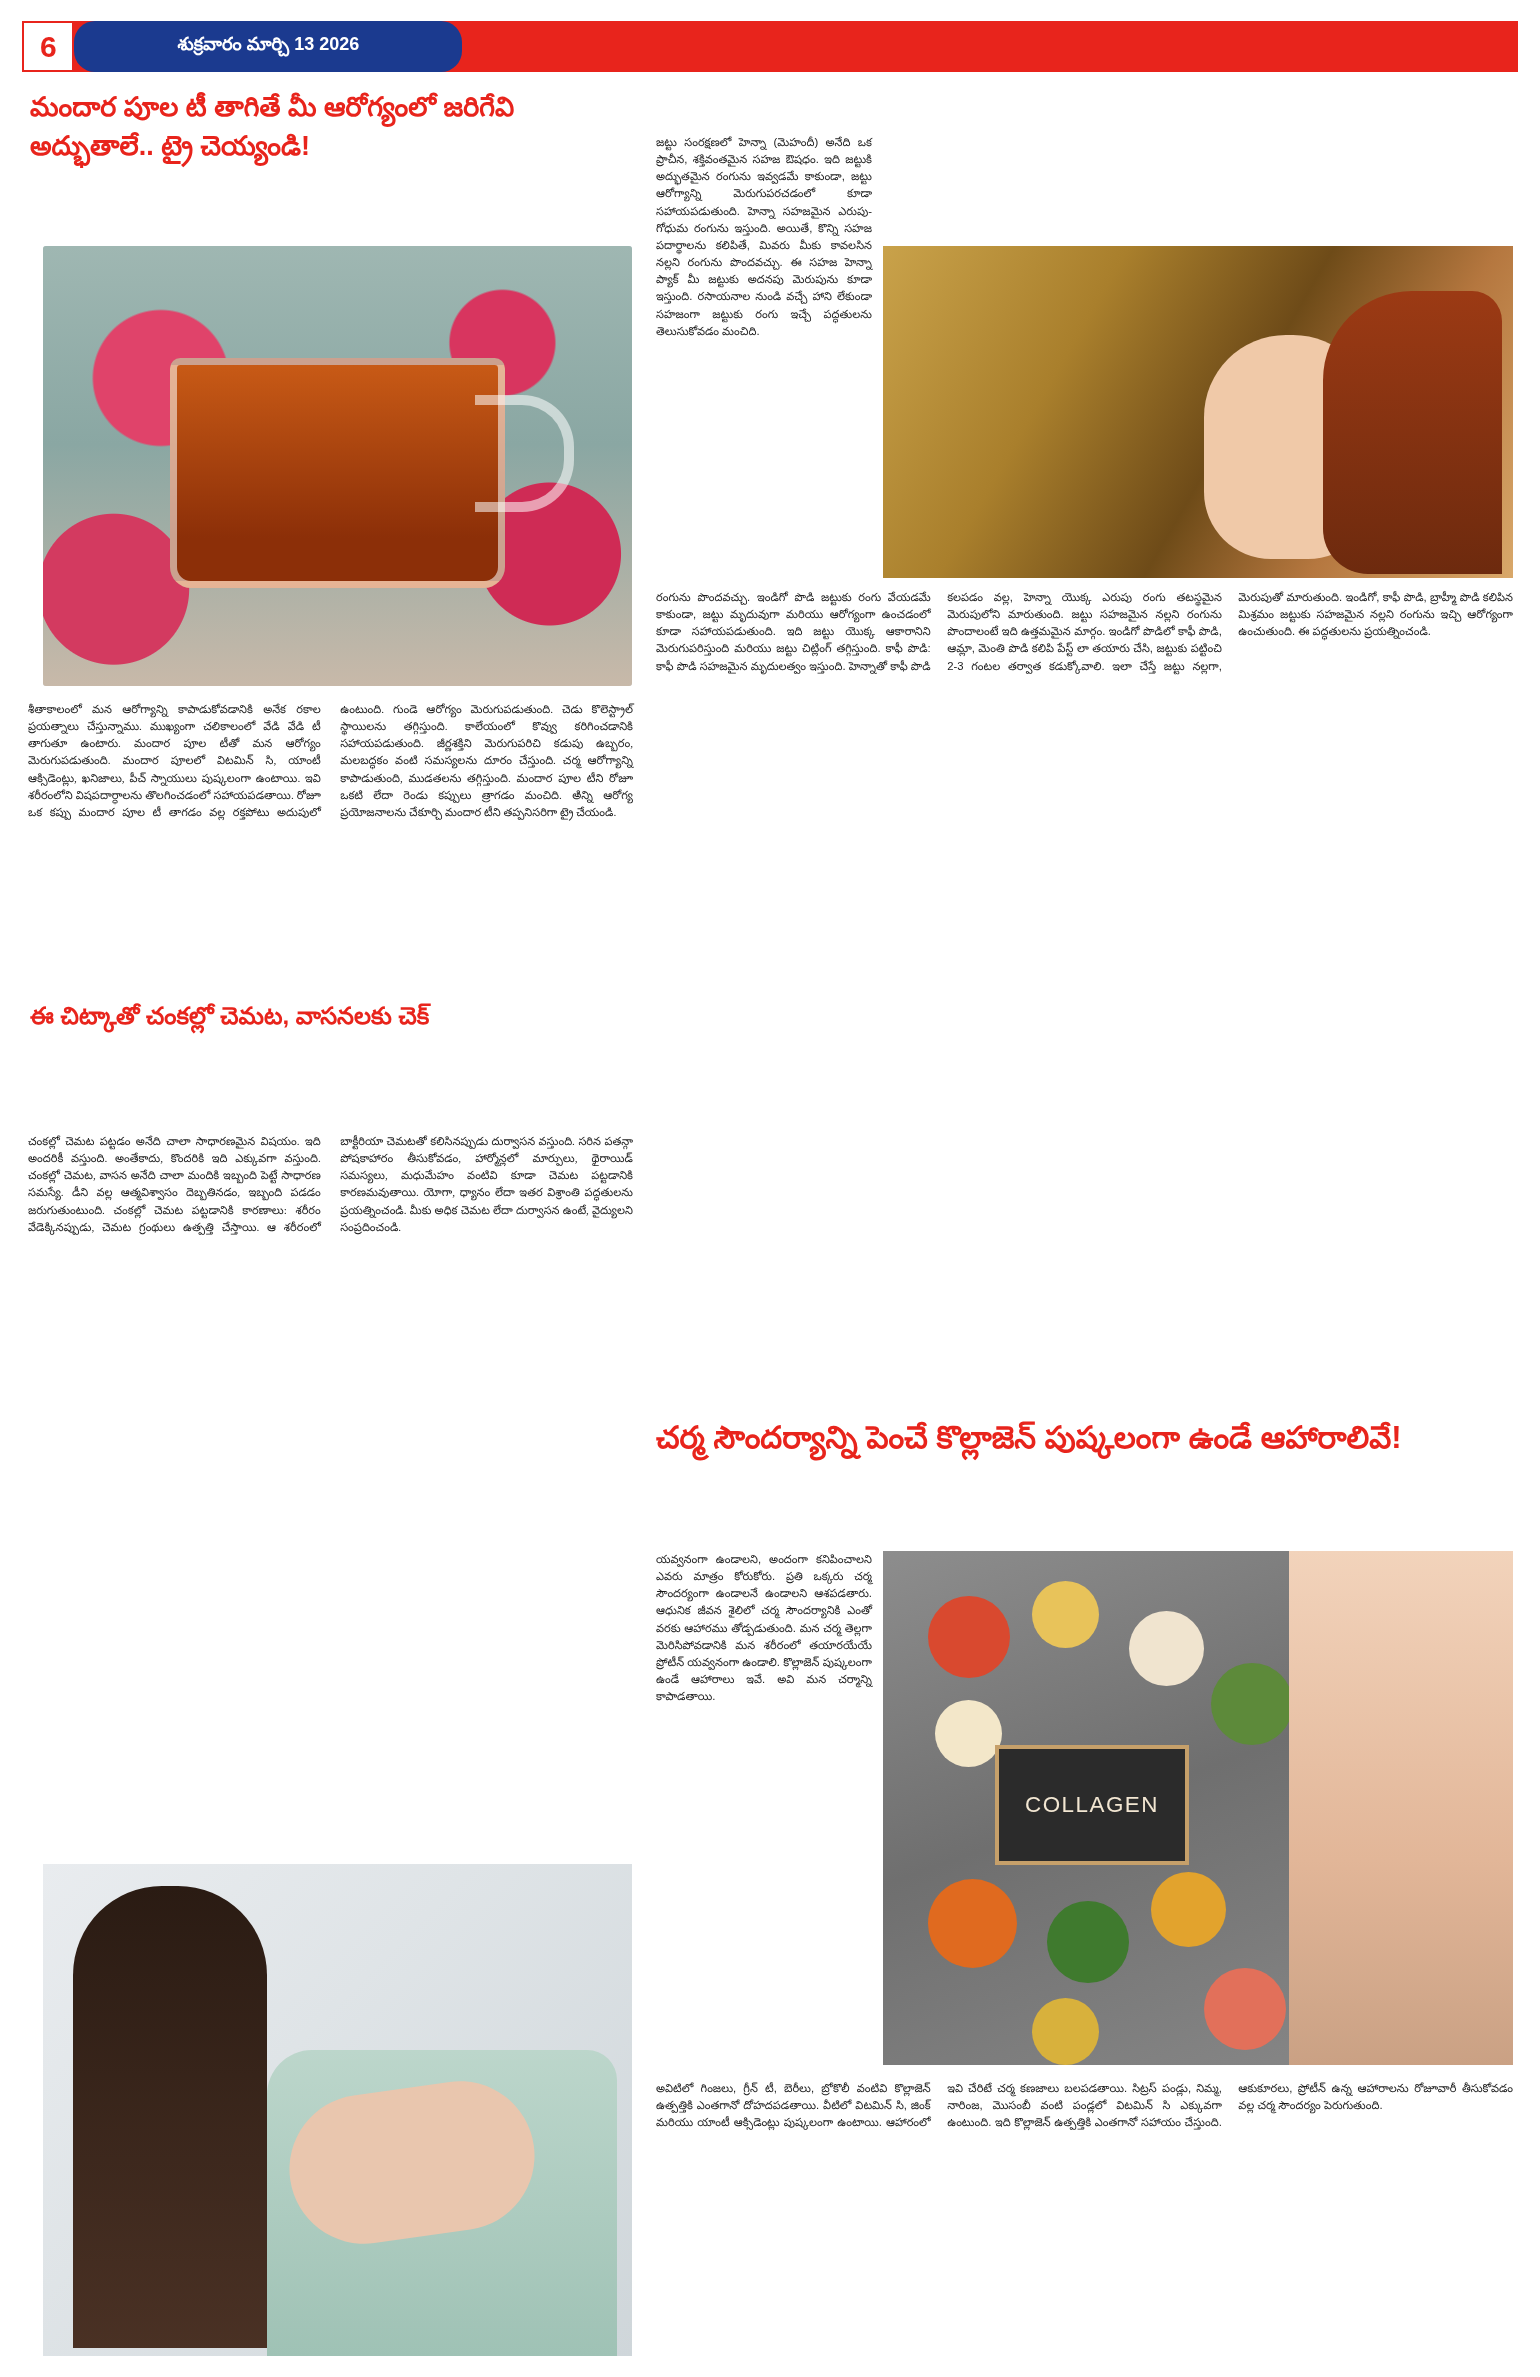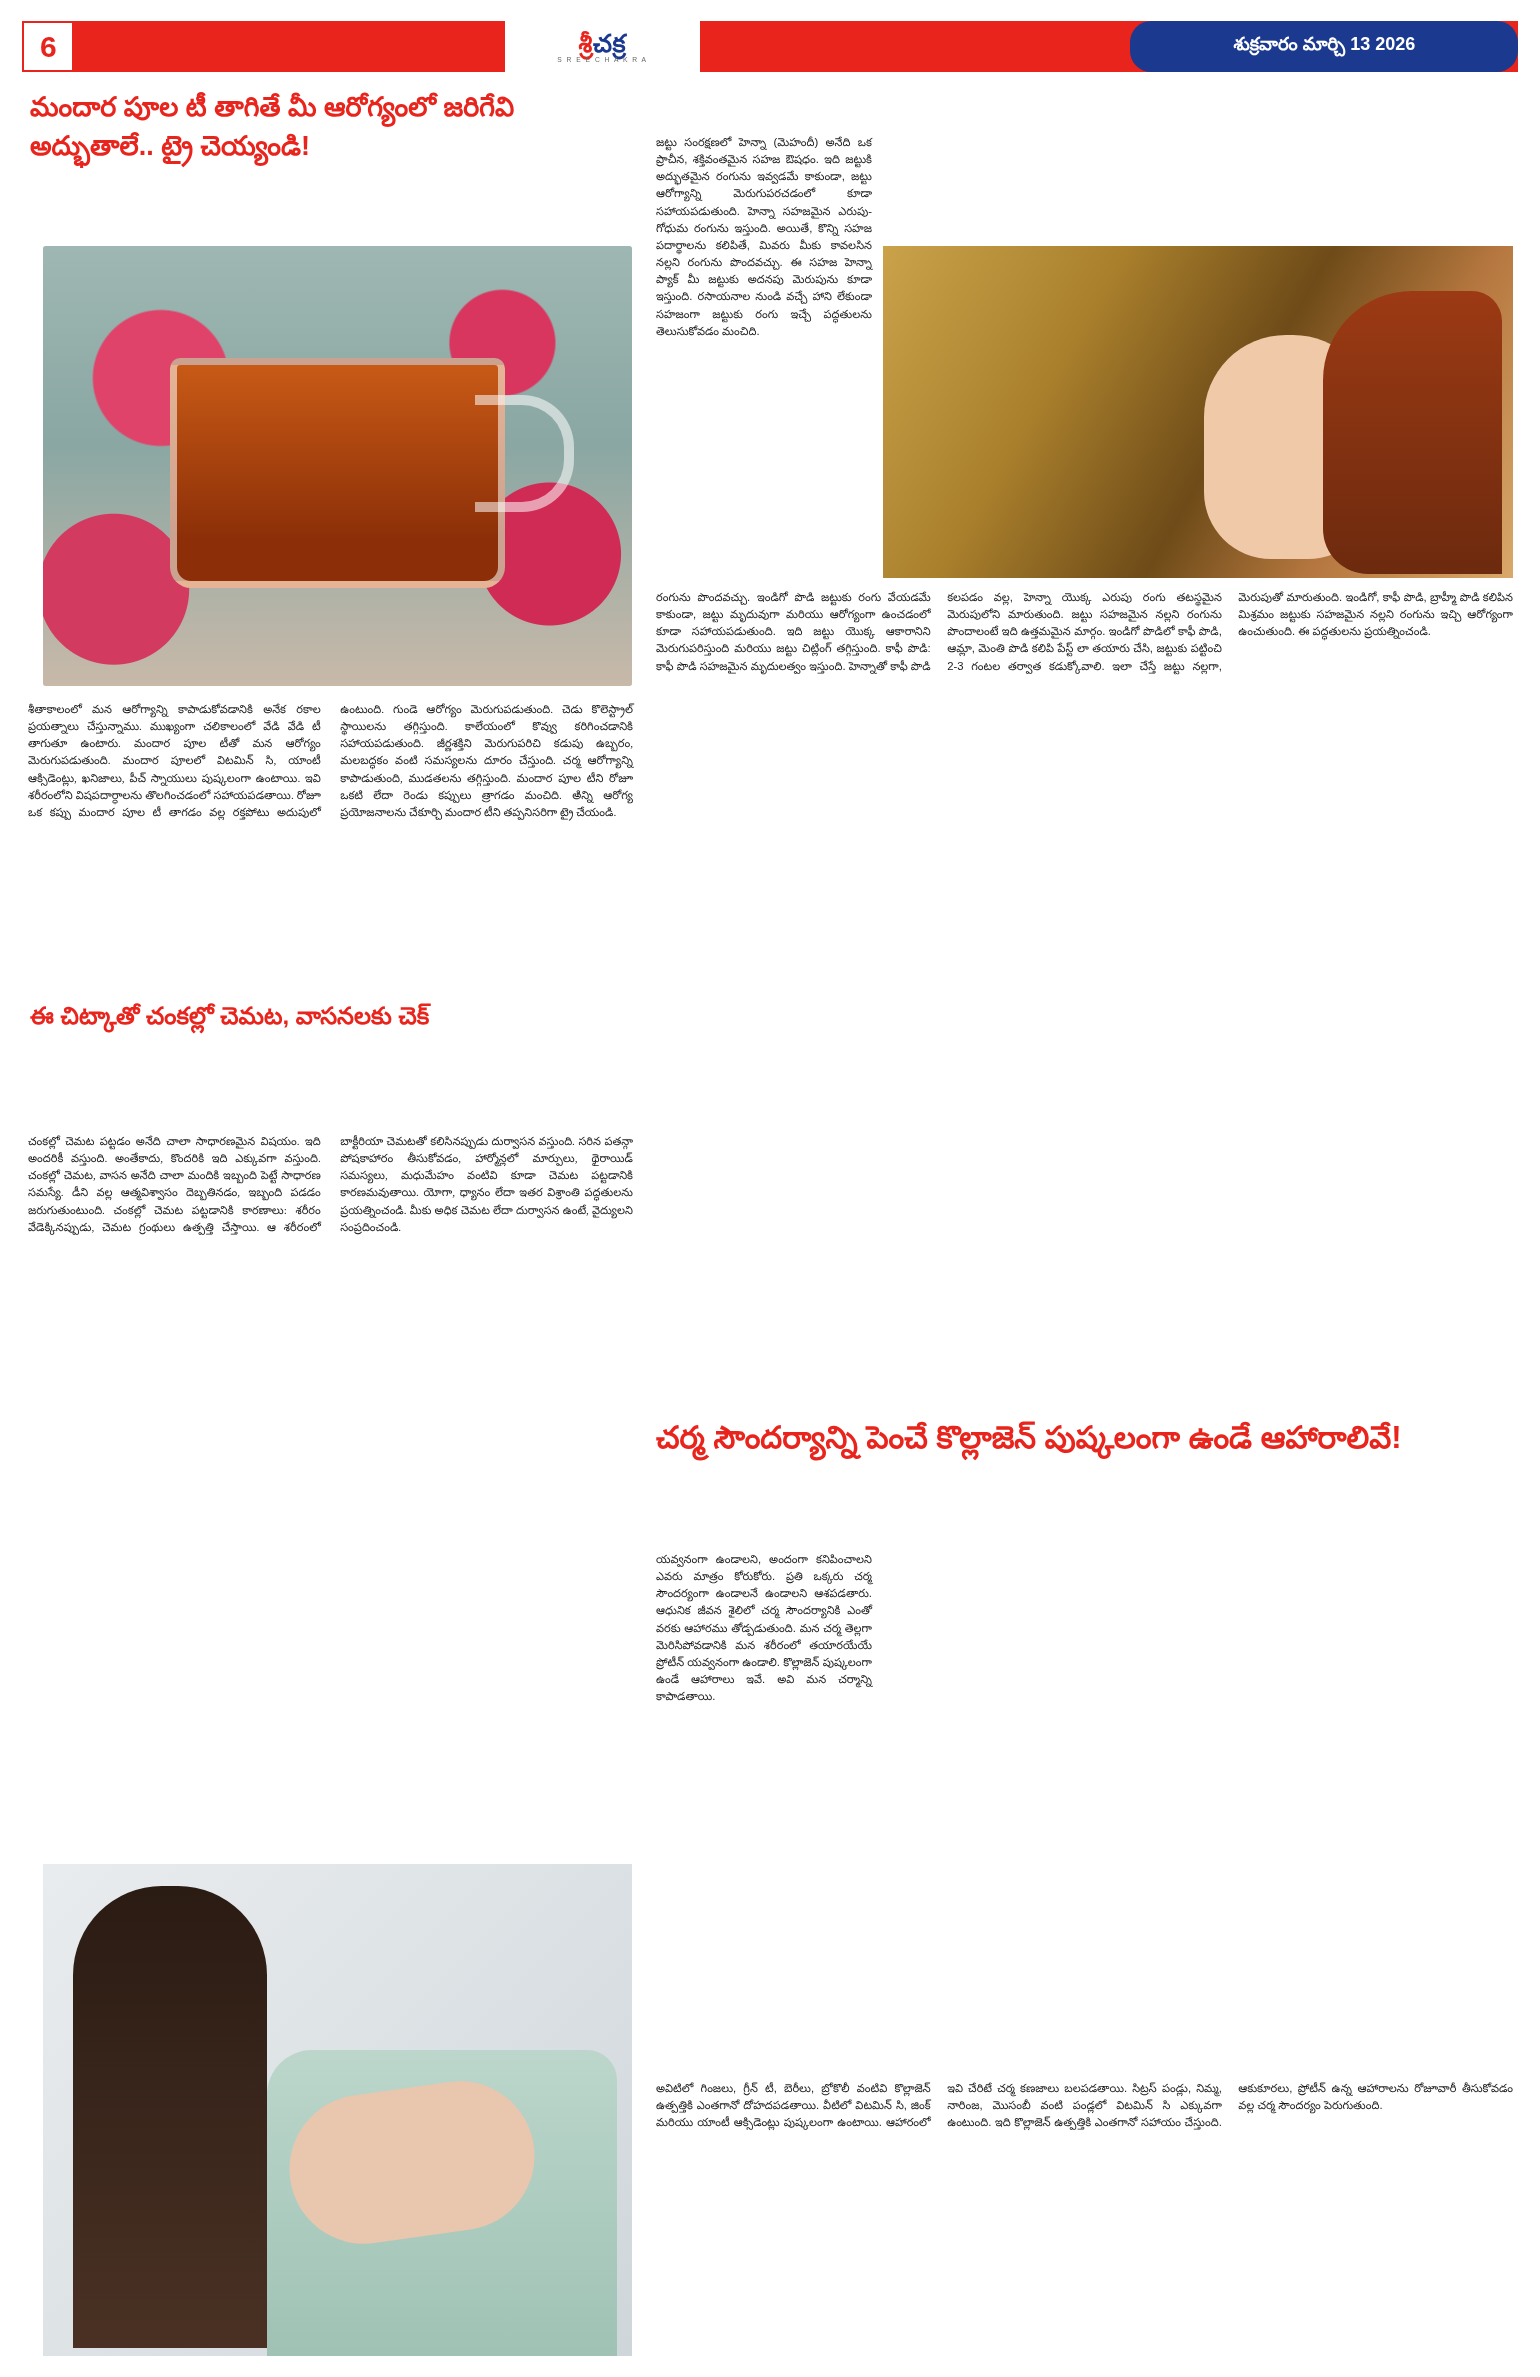--- a/index.html
+++ b/index.html
@@ -166,30 +166,20 @@
     position:absolute;left:656px;top:2080px;width:857px;height:283px;
   }
 </style>
 </head>
 <body>
 
 <div class="page">
 
   <div class="masthead">
     <div class="page-num">6</div>
-    <div class="mast-mid">
-      <div class="logo">
-        <div style="text-align:center;">
-          <div class="logo-text">
-            <span>శ్రీ</span><span class="blue">చక్ర</span>
-          </div>
-          <div class="logo-sub">S R E E C H A K R A</div>
-        </div>
-      </div>
-    </div>
     <div class="mast-date">శుక్రవారం మార్చి 13 2026</div>
   </div>
 
   <div class="headline left-head">మందార పూల టీ తాగితే మీ ఆరోగ్యంలో జరిగేవి అద్భుతాలే.. ట్రై చెయ్యండి!</div>
 
   <div class="photo tea-photo">
     <div class="bg"></div>
     <div class="cup"></div>
     <div class="handle"></div>
   </div>
@@ -213,19 +203,34 @@
     <div class="face"></div>
     <div class="redhair"></div>
   </div>
 
   <div class="body-text right-body-a">జట్టు సంరక్షణలో హెన్నా (మెహందీ) అనేది ఒక ప్రాచీన, శక్తివంతమైన సహజ ఔషధం. ఇది జట్టుకి అద్భుతమైన రంగును ఇవ్వడమే కాకుండా, జట్టు ఆరోగ్యాన్ని మెరుగుపరచడంలో కూడా సహాయపడుతుంది. హెన్నా సహజమైన ఎరుపు-గోధుమ రంగును ఇస్తుంది. అయితే, కొన్ని సహజ పదార్థాలను కలిపితే, మివరు మీకు కావలసిన నల్లని రంగును పొందవచ్చు. ఈ సహజ హెన్నా ప్యాక్ మీ జట్టుకు అదనపు మెరుపును కూడా ఇస్తుంది. రసాయనాల నుండి వచ్చే హాని లేకుండా సహజంగా జట్టుకు రంగు ఇచ్చే పద్ధతులను తెలుసుకోవడం మంచిది.</div>
 
   <div class="body-text col3 right-body-b">రంగును పొందవచ్చు. ఇండిగో పొడి జట్టుకు రంగు వేయడమే కాకుండా, జట్టు మృదువుగా మరియు ఆరోగ్యంగా ఉంచడంలో కూడా సహాయపడుతుంది. ఇది జట్టు యొక్క ఆకారానిని మెరుగుపరిస్తుంది మరియు జట్టు చిట్లింగ్ తగ్గిస్తుంది. కాఫీ పొడి: కాఫీ పొడి సహజమైన మృదులత్వం ఇస్తుంది. హెన్నాతో కాఫీ పొడి కలపడం వల్ల, హెన్నా యొక్క ఎరుపు రంగు తటస్థమైన మెరుపులోని మారుతుంది. జట్టు సహజమైన నల్లని రంగును పొందాలంటే ఇది ఉత్తమమైన మార్గం. ఇండిగో పొడిలో కాఫీ పొడి, ఆమ్లా, మెంతి పొడి కలిపి పేస్ట్ లా తయారు చేసి, జట్టుకు పట్టించి 2-3 గంటల తర్వాత కడుక్కోవాలి. ఇలా చేస్తే జట్టు నల్లగా, మెరుపుతో మారుతుంది. ఇండిగో, కాఫీ పొడి, బ్రాహ్మీ పొడి కలిపిన మిశ్రమం జట్టుకు సహజమైన నల్లని రంగును ఇచ్చి ఆరోగ్యంగా ఉంచుతుంది. ఈ పద్ధతులను ప్రయత్నించండి.</div>
 
   <div class="headline right-head2">చర్మ సౌందర్యాన్ని పెంచే కొల్లాజెన్ పుష్కలంగా ఉండే ఆహారాలివే!</div>
 
+  <div class="photo collagen-photo">
+    <div class="bg"></div>
+    <div class="dot" style="left:45px;top:45px;width:82px;height:82px;background:#d9492f;"></div>
+    <div class="dot" style="left:149px;top:30px;width:67px;height:67px;background:#e8c35a;"></div>
+    <div class="dot" style="left:246px;top:60px;width:75px;height:75px;background:#f0e4cf;"></div>
+    <div class="dot" style="left:52px;top:149px;width:67px;height:67px;background:#f3e7c9;"></div>
+    <div class="dot" style="left:45px;top:328px;width:89px;height:89px;background:#e06a1f;"></div>
+    <div class="dot" style="left:164px;top:350px;width:82px;height:82px;background:#3f7a2e;"></div>
+    <div class="dot" style="left:268px;top:321px;width:75px;height:75px;background:#e2a32d;"></div>
+    <div class="dot" style="left:321px;top:417px;width:82px;height:82px;background:#e2705a;"></div>
+    <div class="dot" style="left:149px;top:447px;width:67px;height:67px;background:#d8b13c;"></div>
+    <div class="dot" style="left:328px;top:112px;width:82px;height:82px;background:#5d8a3a;"></div>
+    <div class="board">COLLAGEN</div>
+    <div class="model"></div>
+  </div>
 
   <div class="body-text right-body-c">యవ్వనంగా ఉండాలని, అందంగా కనిపించాలని ఎవరు మాత్రం కోరుకోరు. ప్రతి ఒక్కరు చర్మ సౌందర్యంగా ఉండాలనే ఉండాలని ఆశపడతారు. ఆధునిక జీవన శైలిలో చర్మ సౌందర్యానికి ఎంతో వరకు ఆహారము తోడ్పడుతుంది. మన చర్మ తెల్లగా మెరిసిపోవడానికి మన శరీరంలో తయారయేయే ప్రోటీన్ యవ్వనంగా ఉండాలి. కొల్లాజెన్ పుష్కలంగా ఉండే ఆహారాలు ఇవే. అవి మన చర్మాన్ని కాపాడతాయి.</div>
 
   <div class="body-text col3 right-body-d">అవిటిలో గింజలు, గ్రీన్ టీ, బెరీలు, బ్రోకొలీ వంటివి కొల్లాజెన్ ఉత్పత్తికి ఎంతగానో దోహదపడతాయి. వీటిలో విటమిన్ సి, జింక్ మరియు యాంటీ ఆక్సిడెంట్లు పుష్కలంగా ఉంటాయి. ఆహారంలో ఇవి చేరిటే చర్మ కణజాలు బలపడతాయి. సిట్రస్ పండ్లు, నిమ్మ, నారింజ, మొసంబీ వంటి పండ్లలో విటమిన్ సి ఎక్కువగా ఉంటుంది. ఇది కొల్లాజెన్ ఉత్పత్తికి ఎంతగానో సహాయం చేస్తుంది. ఆకుకూరలు, ప్రోటీన్ ఉన్న ఆహారాలను రోజూవారీ తీసుకోవడం వల్ల చర్మ సౌందర్యం పెరుగుతుంది.</div>
 
 </div>
 
 
 </body></html>

